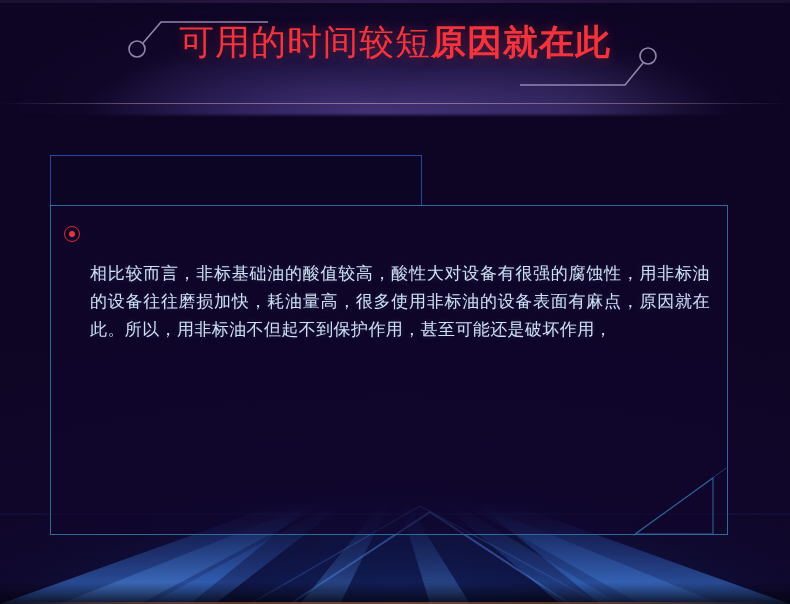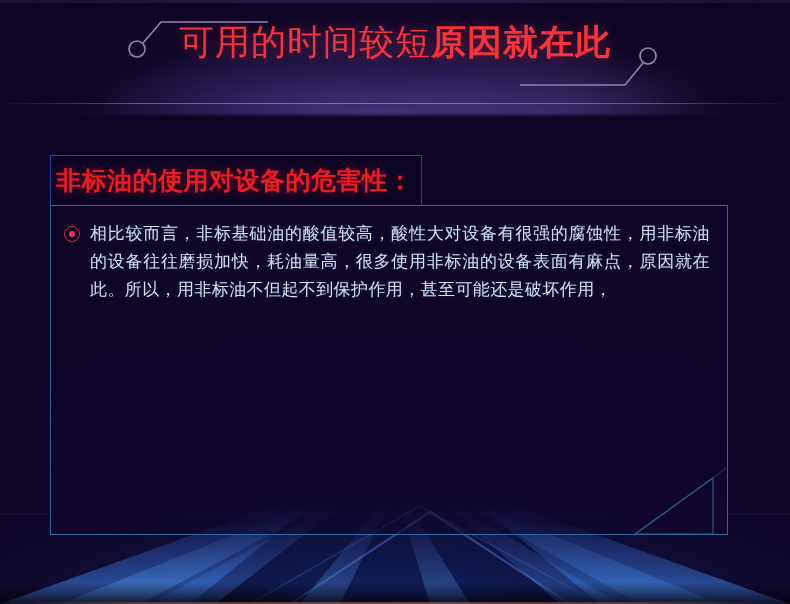--- a/index.html
+++ b/index.html
@@ -62,21 +62,21 @@
   .list{position:absolute;left:0;top:0;width:678px;padding:14px 0 0 0;}
   .item{position:relative;display:flex;align-items:flex-start;
     padding:0 18px 0 8px;margin-bottom:14px;}
   .bullet{flex:0 0 auto;width:16px;height:16px;margin:7px 10px 0 6px;
     border-radius:50%;border:1.5px solid #e02a33;box-sizing:border-box;
     position:relative;}
   .bullet::after{content:"";position:absolute;left:50%;top:50%;
     width:6px;height:6px;margin:-3px 0 0 -3px;border-radius:50%;
     background:#e83640;}
   .itext{flex:1 1 auto;font-size:17px;line-height:28px;color:#cfe2f4;
-    letter-spacing:.4px;text-align:justify;text-shadow:0 0 6px rgba(140,190,255,.18);}
+    letter-spacing:.4px;text-align:justify;text-shadow:0 0 6px rgba(140,190,255,.18);margin-top:40px;}
 </style>
 </head>
 <body>
 
 <div class="stage">
 
   <div class="bg-base"></div>
   <div class="bg-mist"></div>
   <div class="bg-topedge"></div>
   <div class="bg-hline"></div>
@@ -120,21 +120,20 @@
 
       <circle cx="648" cy="56" r="8" fill="none" stroke="#8e87ae" stroke-width="1.6"></circle>
       <polyline points="643,63 625,85 520,85" fill="none" stroke="#8e87ae" stroke-width="1.6"></polyline>
     </svg>
     <div class="title">
       <span>可用的时间较短</span><span class="t-bold">原因就在此</span>
     </div>
   </div>
 
   <div class="head-box"></div>
-  <div class="head-text">非标油的使用对设备的危害性：</div>
 
   <div class="panel">
     <div class="panel-border"></div>
     <svg class="panel-tri" viewBox="0 0 96 68">
       <polyline points="2,66 80,10 80,66 2,66" fill="none" stroke="#2e6a9e" stroke-width="1.2" stroke-opacity=".85"></polyline>
       <line x1="-30" y1="90" x2="96" y2="-2" stroke="#2e6a9e" stroke-width="1" stroke-opacity=".55"></line>
     </svg>
 
     <div class="list">
 

